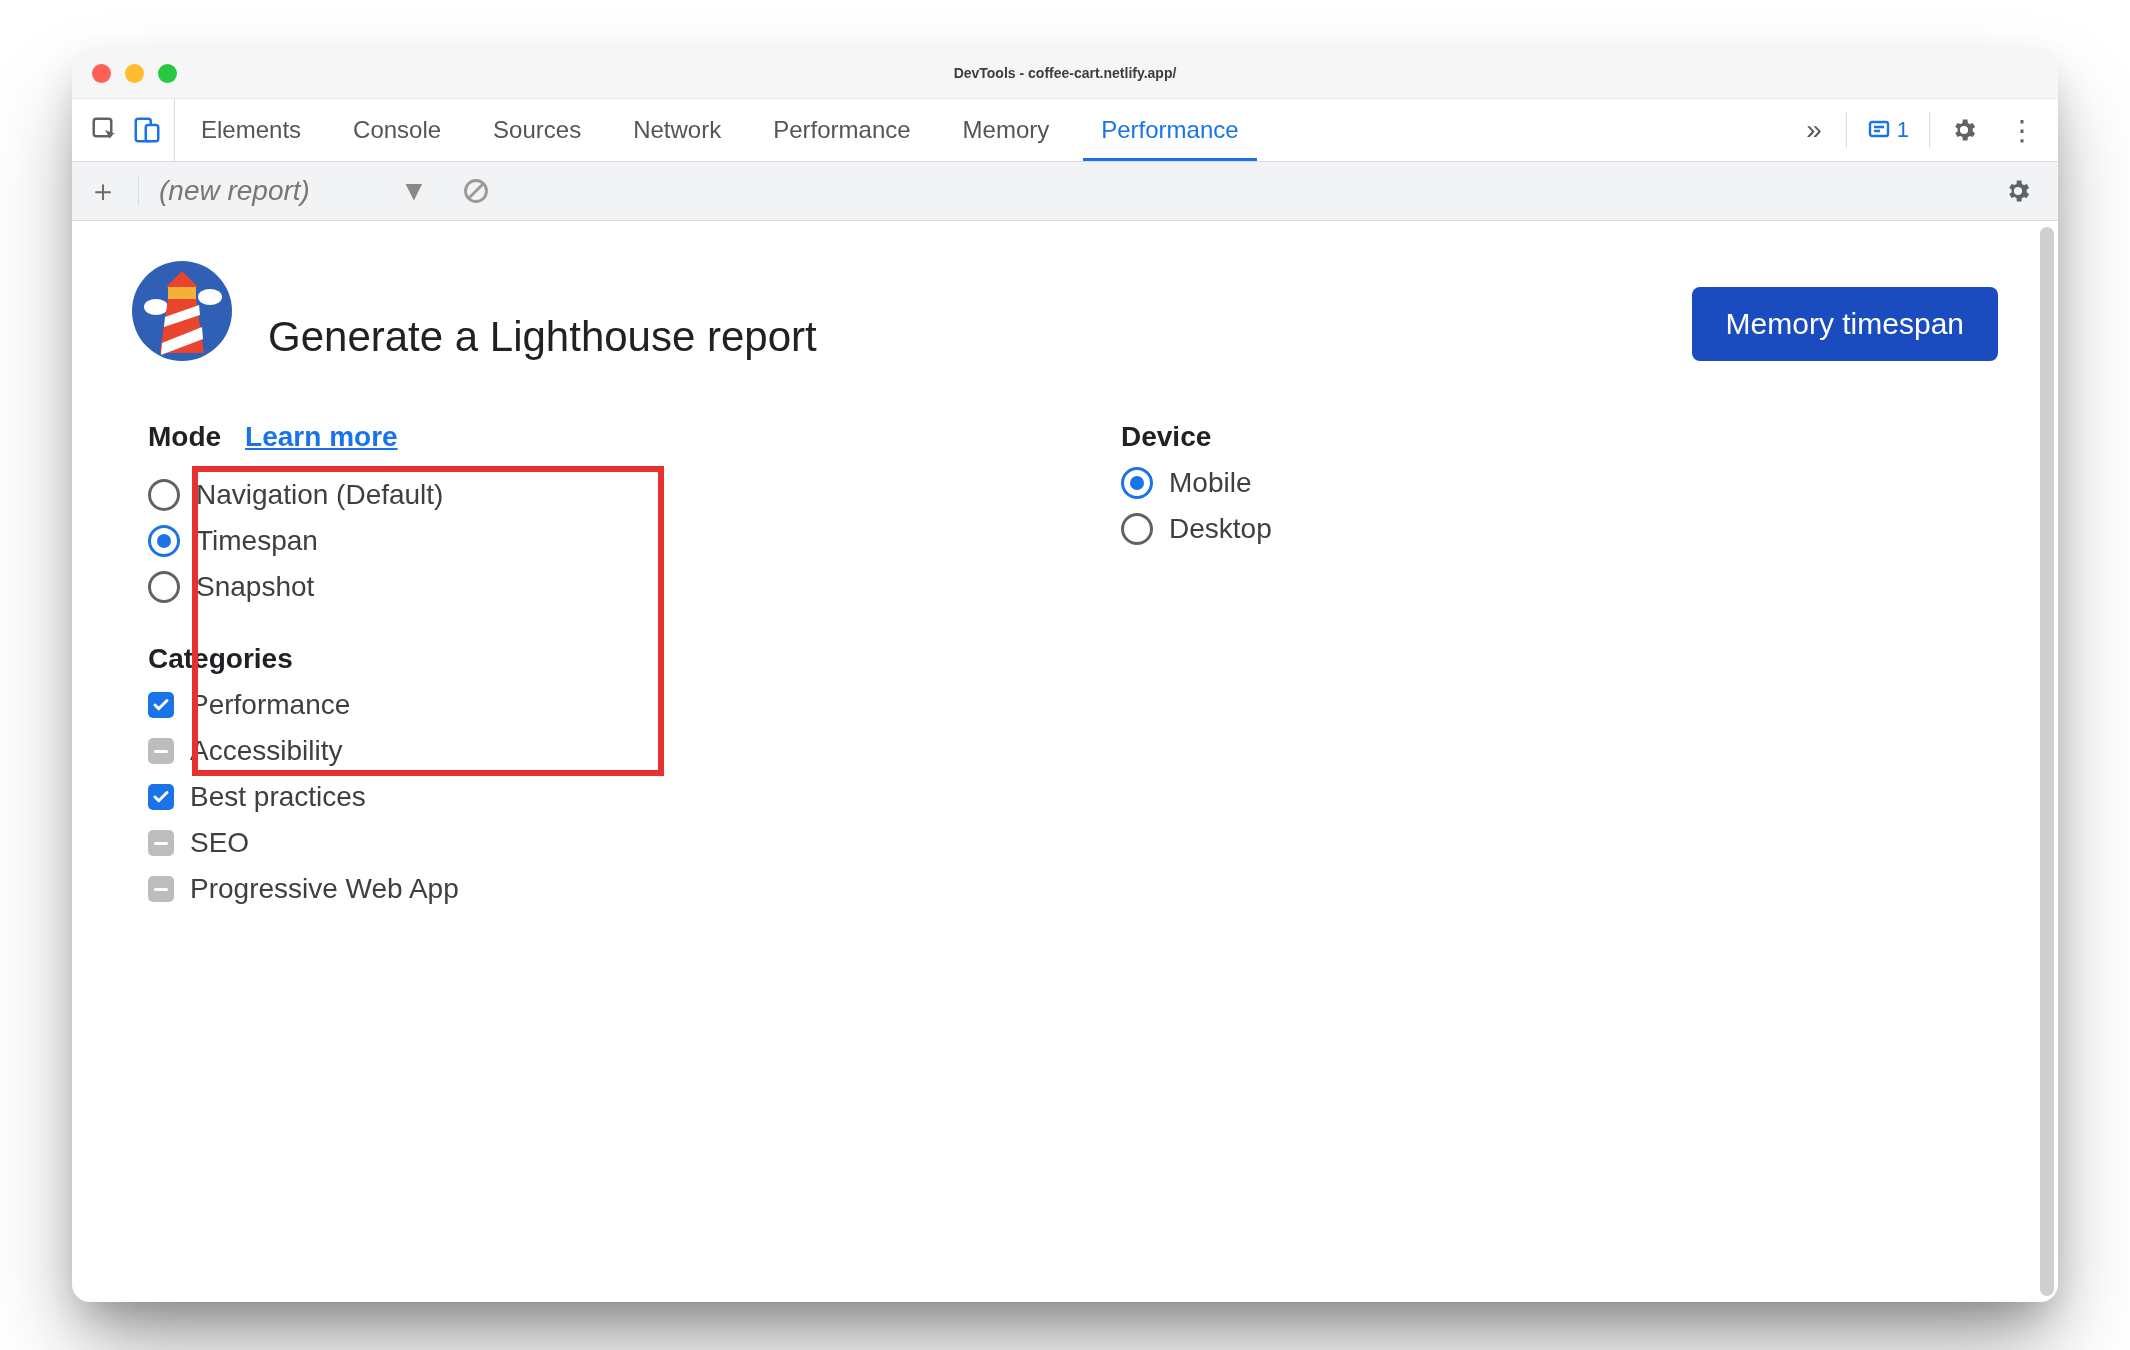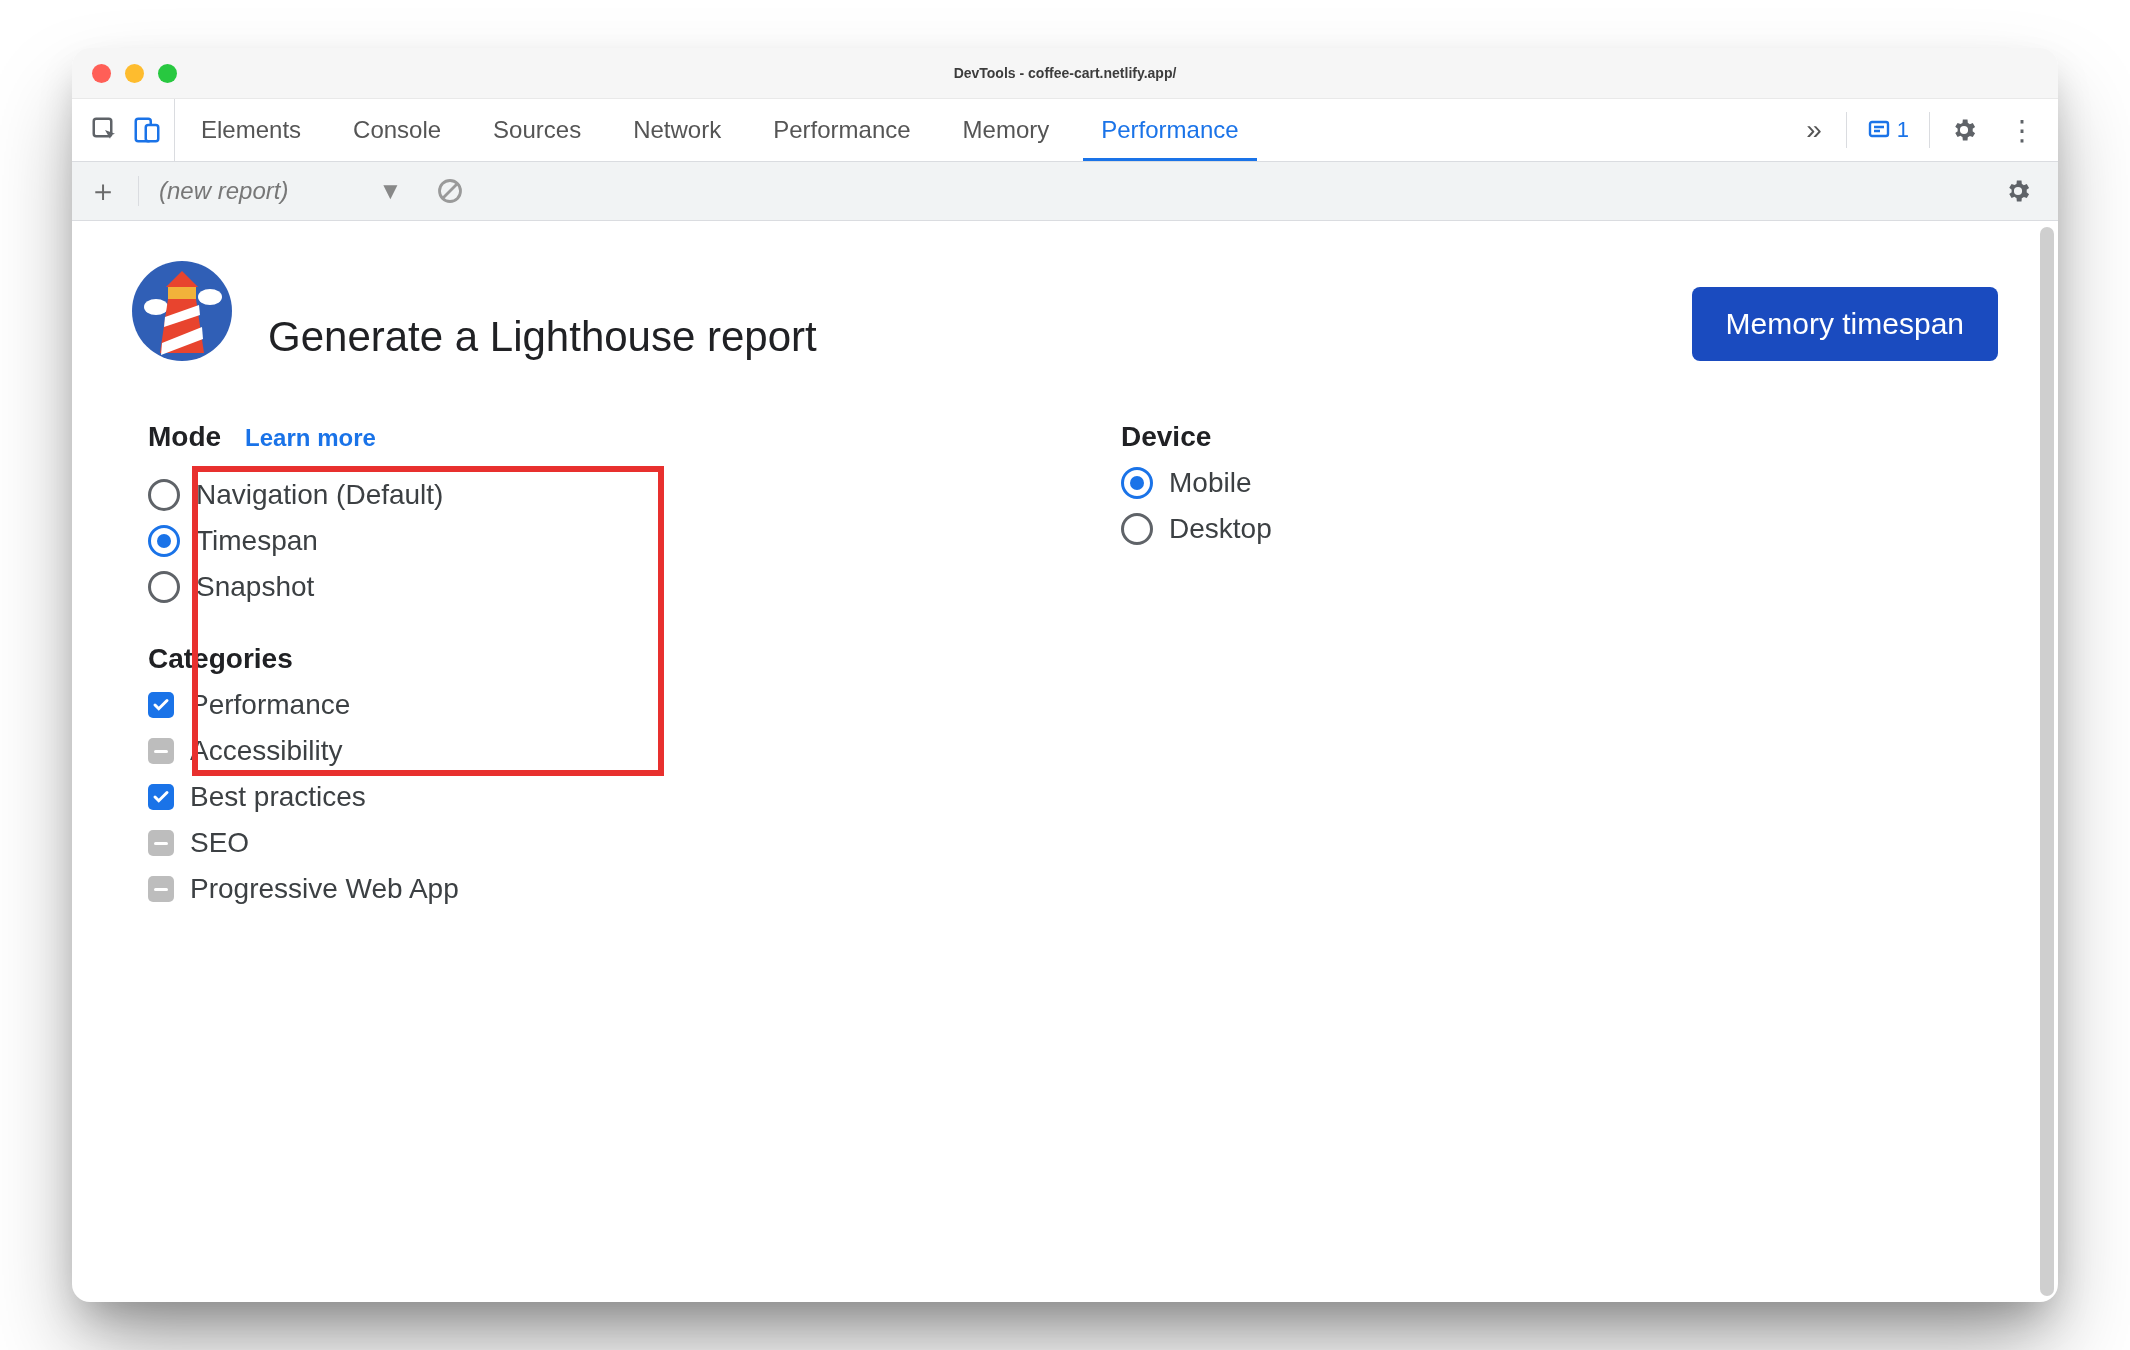--- a/index.html
+++ b/index.html
@@ -74,41 +74,41 @@
   .toolbar{
     height:58px;
     border-bottom:1px solid var(--border);
     background:var(--panel-bg);
     display:flex;align-items:center;
     padding:0 16px;gap:20px;
     flex:0 0 auto;
   }
   .plus{font-size:30px;color:#6a6a6a;cursor:pointer;}
   .toolbar .sep{width:1px;height:30px;background:var(--border);}
-  .report-select{display:flex;align-items:center;gap:90px;color:#777;font-size:24px;font-style:italic;cursor:pointer;}
+  .report-select{display:flex;align-items:center;gap:90px;color:#777;font-size:28px;font-style:italic;cursor:pointer;}
   .tri-down{font-style:normal;color:#888;}
   .denied{margin-left:14px;color:#9a9a9a;}
   .toolbar .spacer{flex:1;}
   
   .content{position:relative;flex:1;overflow:hidden;}
   .content-inner{padding:40px 60px 40px 60px;}
   .header{display:flex;align-items:flex-end;gap:36px;}
   .logo{width:100px;height:100px;}
   .page-title{font-size:42px;font-weight:400;color:#202124;}
   .primary-btn{
     margin-left:auto;
     background:var(--primary);
     color:#fff;border:none;border-radius:8px;
     padding:20px 34px;font-size:30px;font-weight:500;
     cursor:pointer;
   }
   .columns{display:flex;gap:40px;margin-top:60px;}
   .col{flex:0 0 50%;}
   .group-title{font-size:28px;font-weight:700;margin:0 0 12px 0;}
-  .learn-link{color:var(--link);font-weight:700;font-size:24px;margin-left:24px;cursor:pointer;}
+  .learn-link{color:var(--link);text-decoration:underline;font-weight:700;font-size:28px;margin-left:24px;cursor:pointer;}
   .opt-row{display:flex;align-items:center;gap:16px;margin:14px 0;}
   .opt-label{font-size:28px;color:#3c4043;}
   .radio{
     width:26px;height:26px;border:3px solid #5f6368;border-radius:50%;
     display:inline-flex;align-items:center;justify-content:center;cursor:pointer;
     background:#fff;
   }
   .radio.checked{border-color:var(--badge-blue);}
   .radio.checked::after{content:"";width:14px;height:14px;border-radius:50%;background:var(--badge-blue);}
   .chk{

